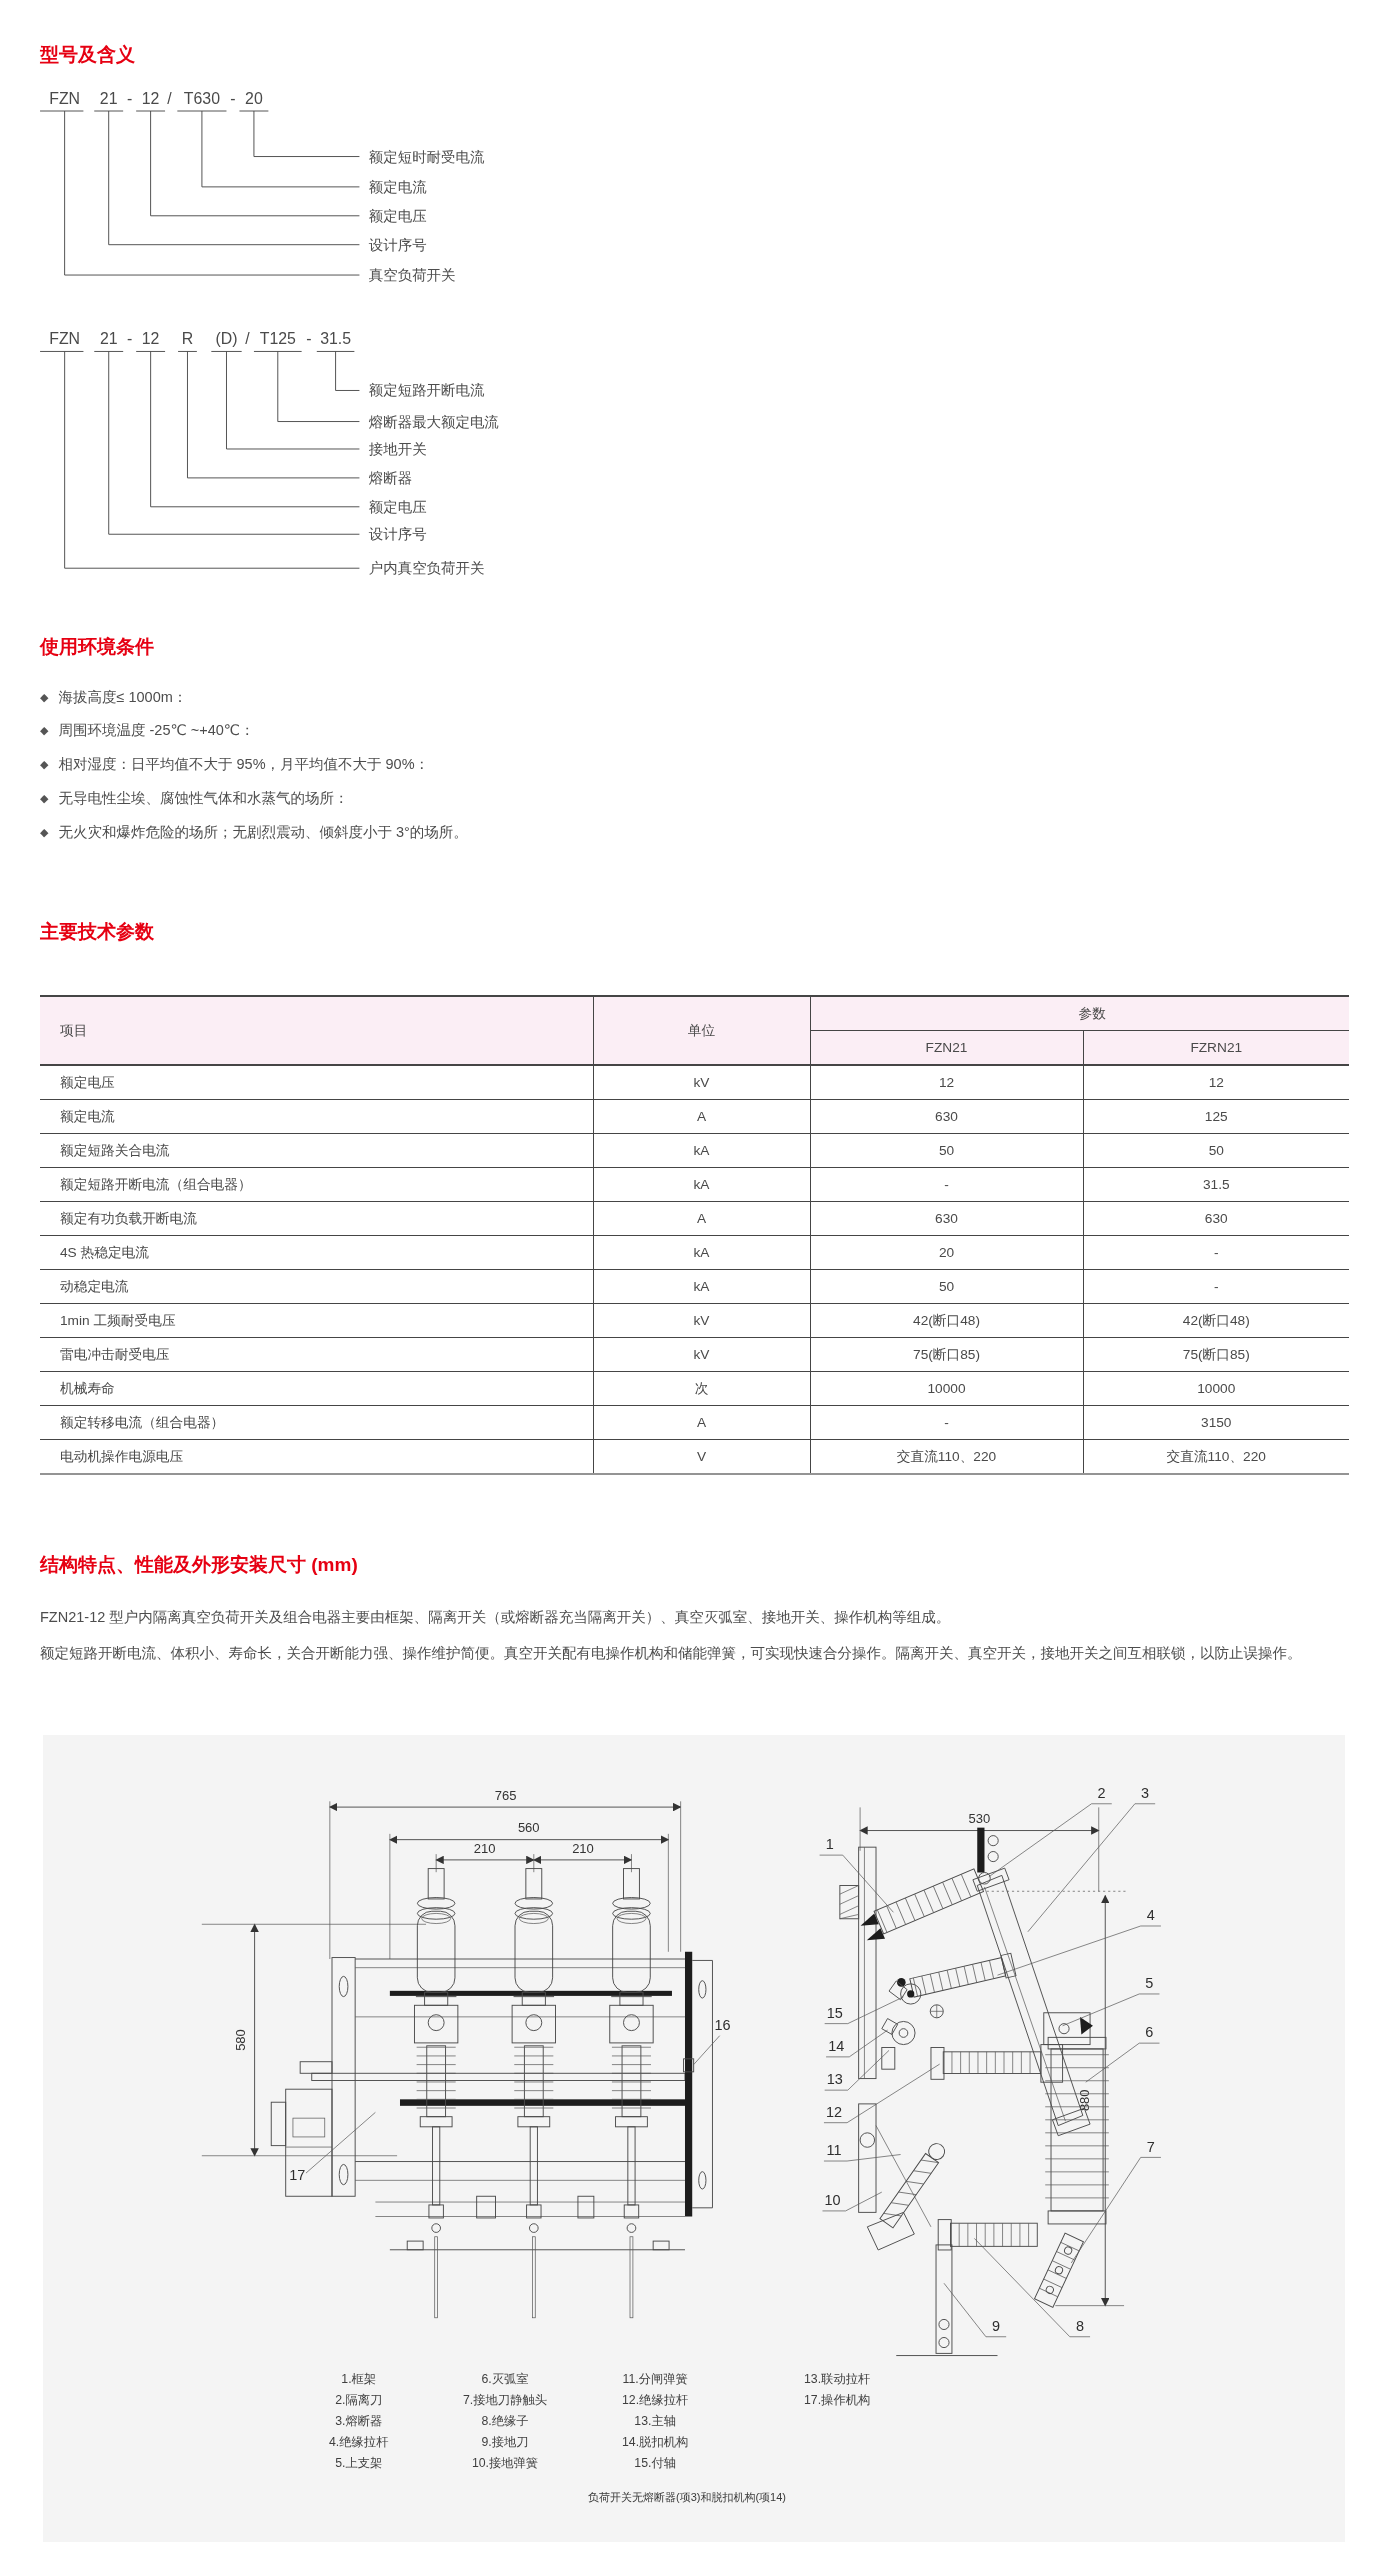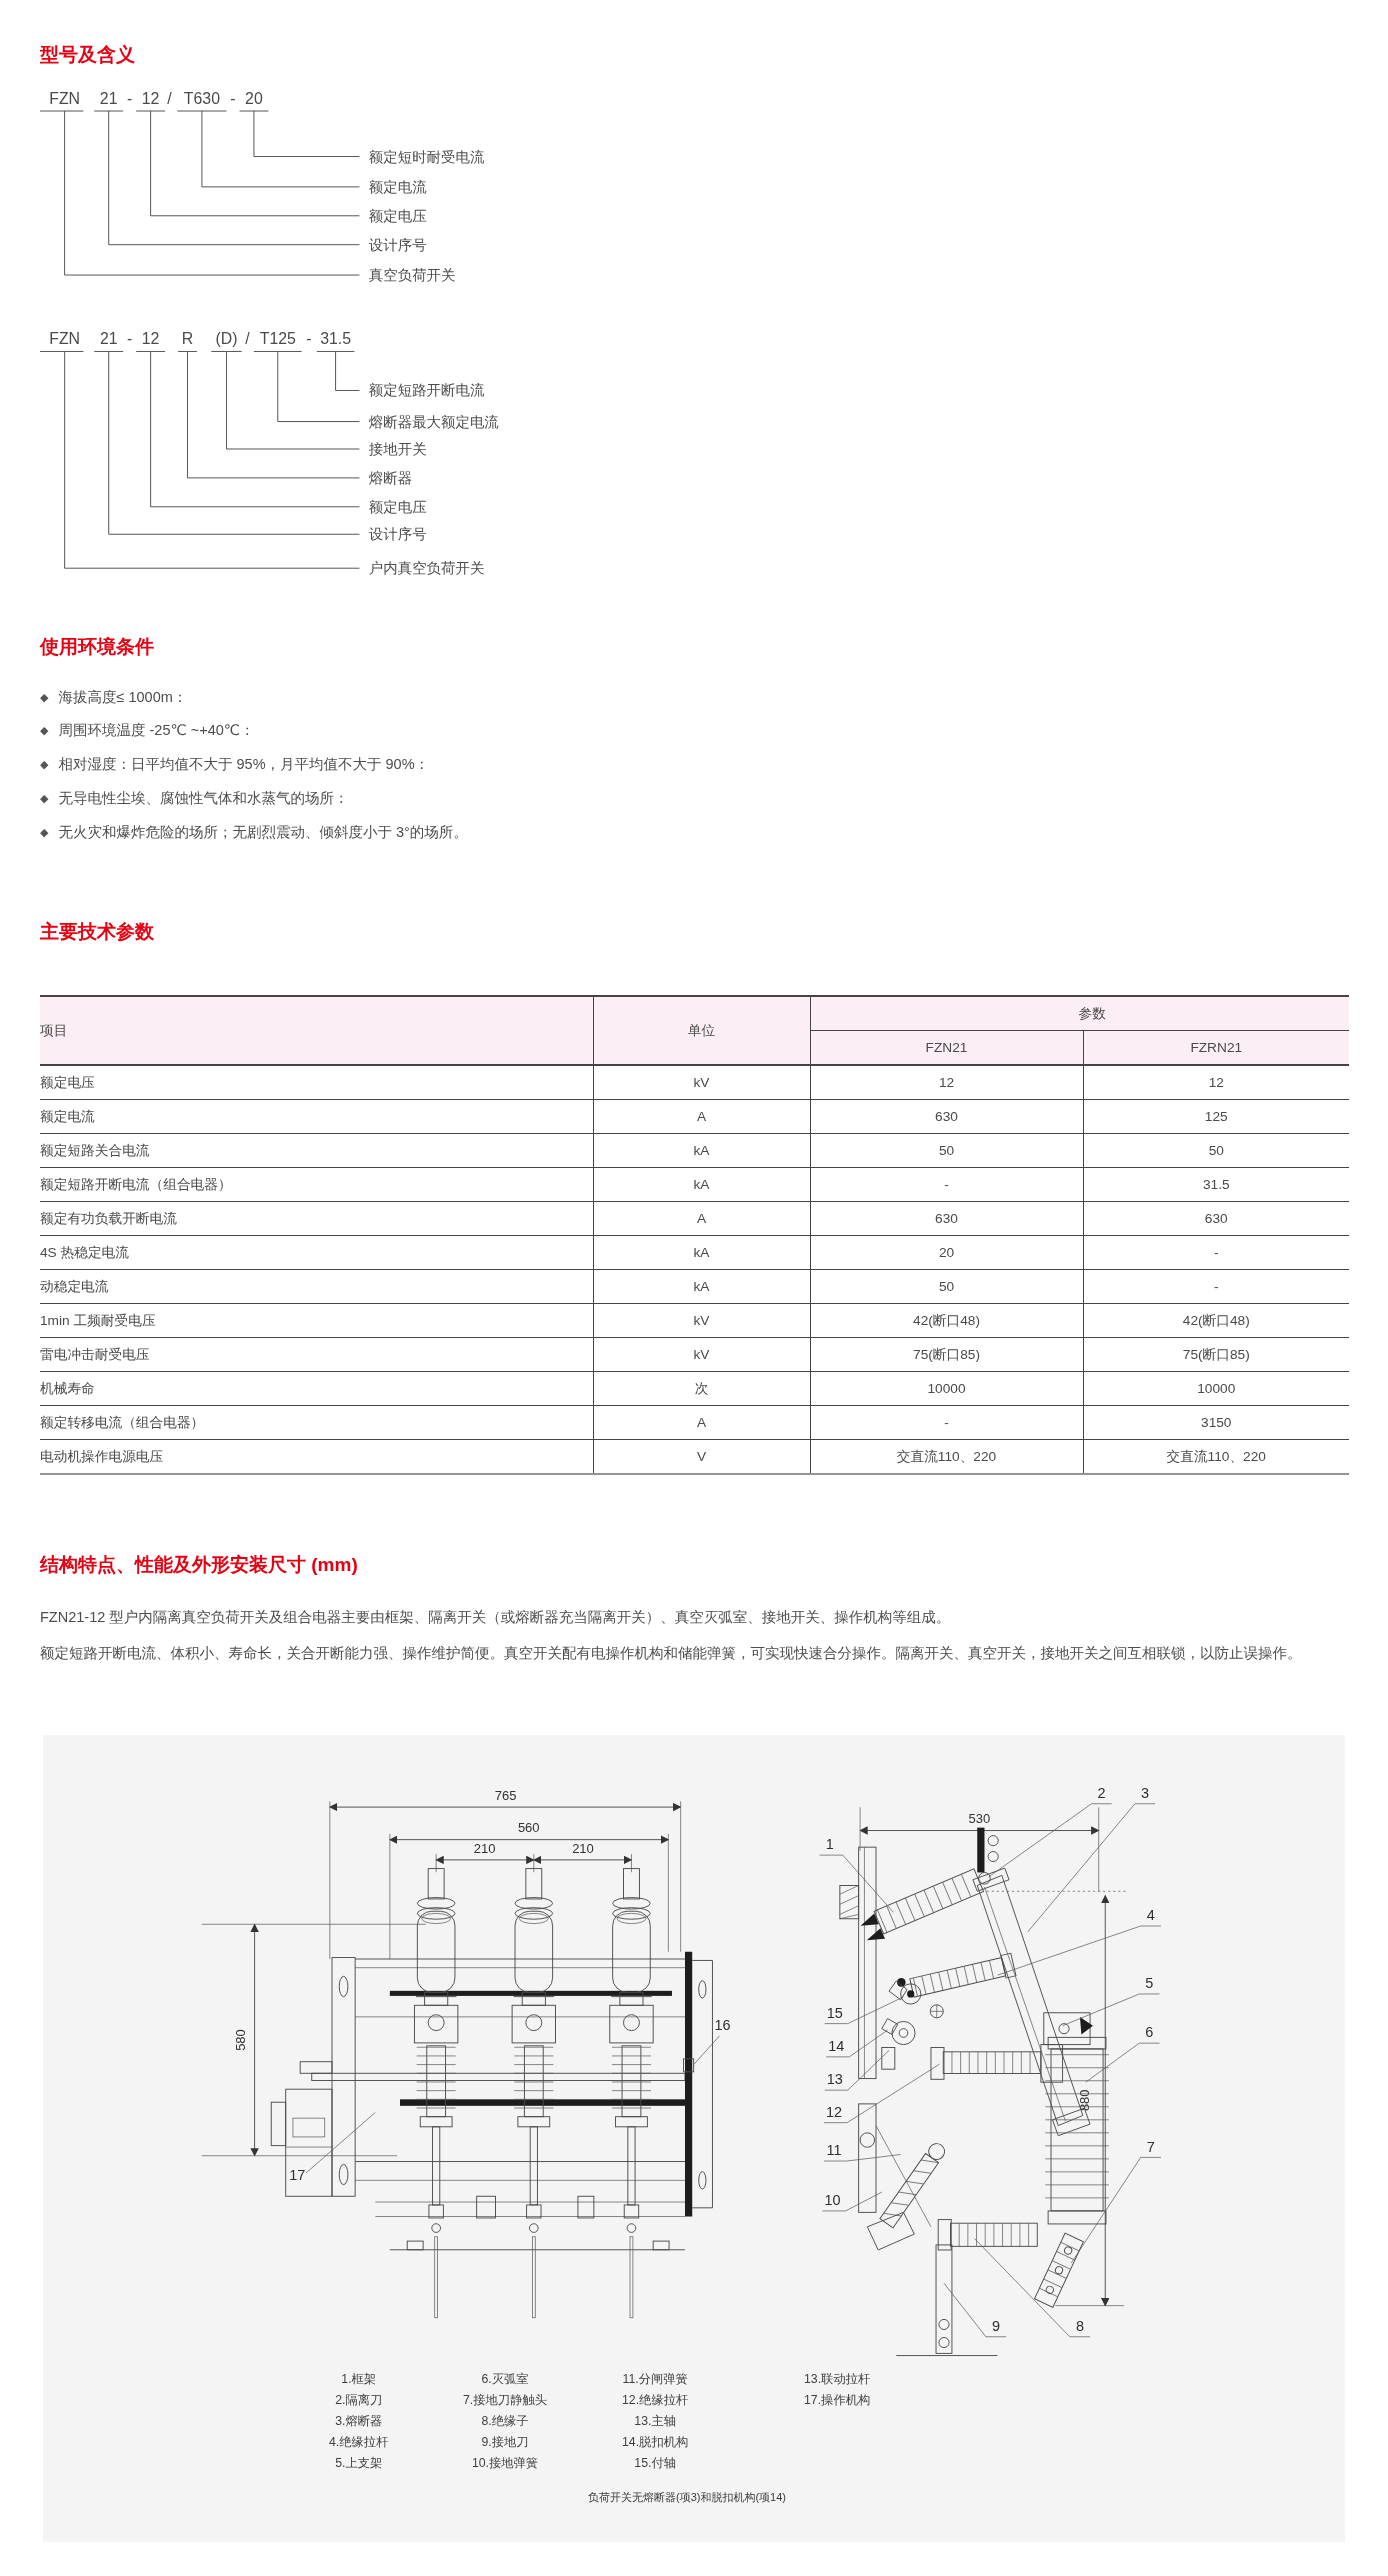--- a/index.html
+++ b/index.html
@@ -19,21 +19,21 @@
   .env-item{position:absolute;left:40px;height:20px;font-size:14.5px;color:#4d4d4d;white-space:nowrap;}
   .env-item .diamond{display:inline-block;font-size:11px;color:#555;margin-right:10px;transform:translateY(-1.4px);}
   
   table.params{position:absolute;left:40px;top:995px;width:1309px;border-collapse:collapse;table-layout:fixed;
                font-size:13.7px;color:#4a4a4a;border-top:2.2px solid #454545;border-bottom:2.9px solid #949494;}
   table.params th,table.params td{height:33px;padding:0;font-weight:normal;text-align:center;vertical-align:middle;}
   table.params thead th{background:#fbeef5;}
   table.params .vline{border-left:1.4px solid #454545;}
   table.params tbody tr{border-top:1.4px solid #454545;}
   table.params tbody tr:first-child{border-top:2.2px solid #454545;}
-  table.params .item-col{text-align:left;}
+  table.params .item-col{text-align:left;padding-left:20px;}
   table.params .th-params{border-bottom:1.4px solid #454545;padding-left:25px;}
   
   .para{position:absolute;left:40px;width:1311px;font-size:14.5px;line-height:36px;color:#4d4d4d;}
   
   .panel{position:absolute;left:43px;top:1735px;width:1302px;height:807px;background:#f4f4f4;}
   .legend-col{position:absolute;font-size:12.3px;line-height:21px;color:#3f3f3f;white-space:nowrap;text-align:center;}
   .caption{position:absolute;left:264px;top:755px;width:760px;text-align:center;font-size:11px;color:#3a3a3a;white-space:nowrap;}
 </style>
 </head>
 <body>

